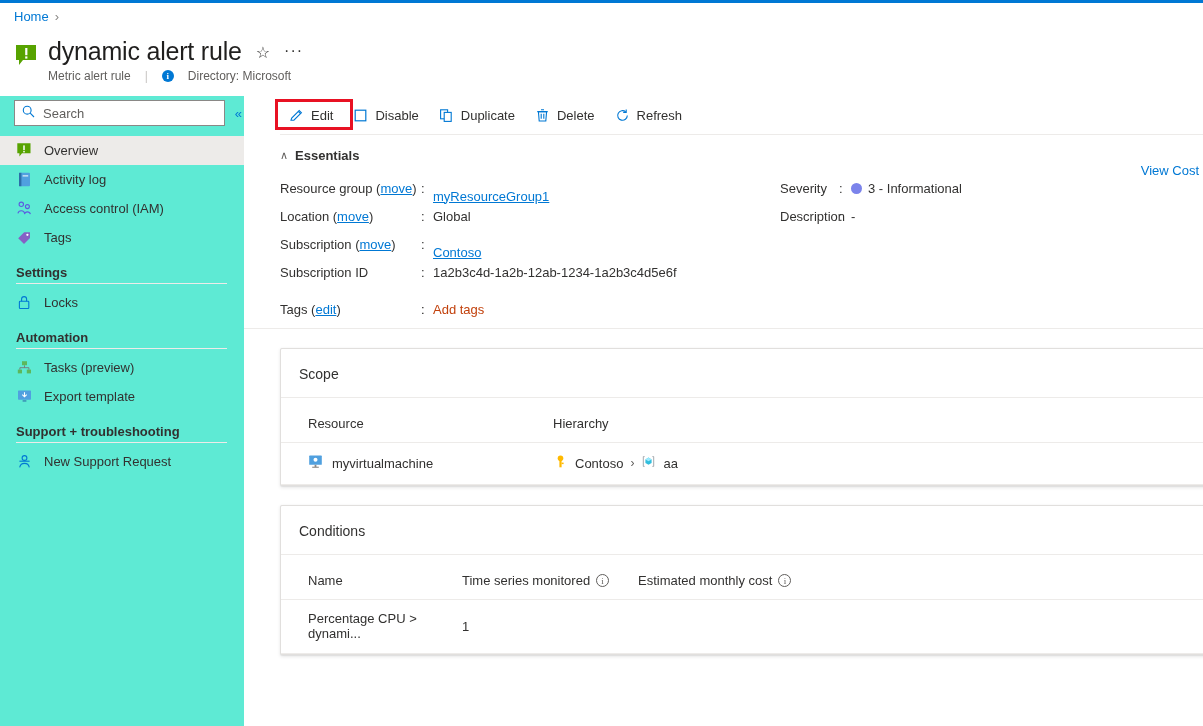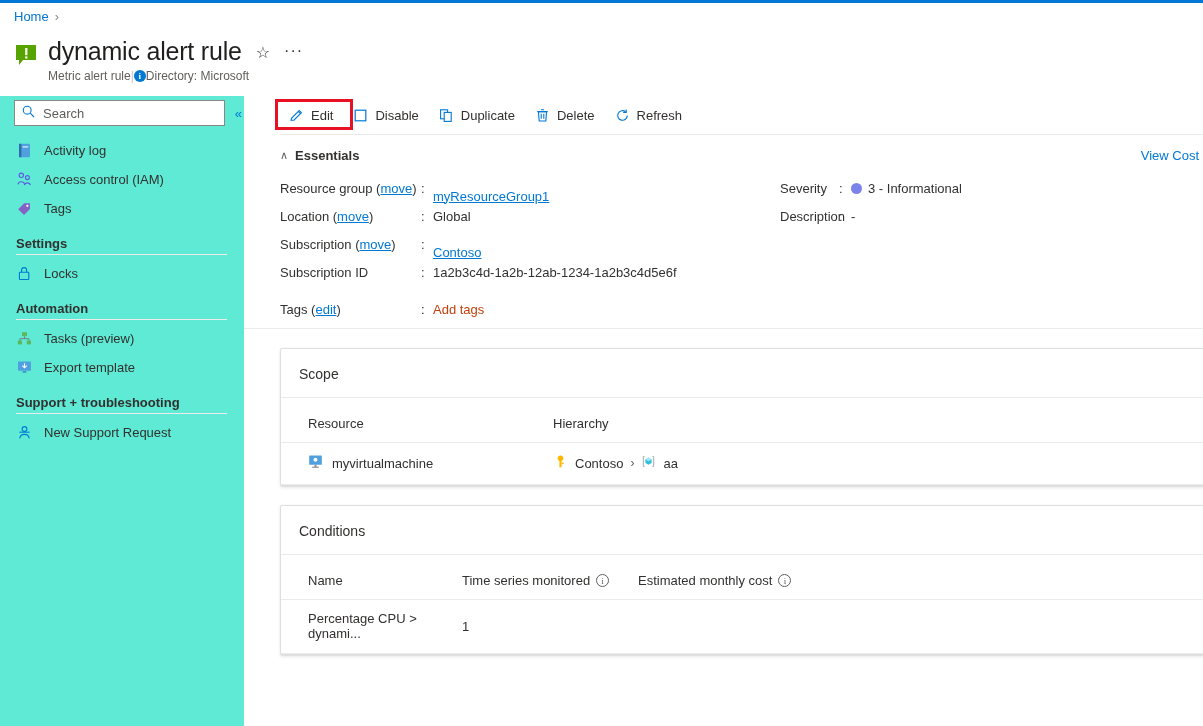--- a/index.html
+++ b/index.html
@@ -44,21 +44,21 @@
   }
   .title-texts { display: flex; flex-direction: column; }
   .title-line { display: flex; align-items: center; gap: 14px; }
   .page-title {
     font-size: 25px; font-weight: 400; color: #201f1e;
     letter-spacing: -0.2px; line-height: 30px;
   }
   .star-icon { font-size: 16px; color: #323130; cursor: pointer; line-height: 1; margin-top:4px;}
   .ellipsis-icon { font-size: 16px; color: #323130; cursor: pointer; line-height: 1; letter-spacing:1px; margin-top:0px;}
   .subtitle-line {
-    display: flex; align-items: center; gap: 0;
+    display: flex; align-items: center; gap: 14px;
     font-size: 12px; color: #605e5c; margin-top: 3px;
   }
   .subtitle-sep { color: #c8c6c4; }
   .info-badge {
     width: 12px; height: 12px; border-radius: 50%;
     background: #0078d4; color: #fff; font-size: 9px; font-weight: bold;
     display: inline-flex; align-items: center; justify-content: center;
     font-family: "Liberation Serif", serif;
   }
 
@@ -132,21 +132,21 @@
   }
 
   
   .essentials { padding: 14px 0 0 36px; position: relative; }
   .ess-head {
     display: flex; align-items: center; gap: 7px;
     font-size: 13px; font-weight: bold; color: #323130; cursor: pointer;
   }
   .chev-up { color: #605e5c; font-size: 11px; line-height: 1; font-weight: normal;}
   .view-cost {
-    position: absolute; right: 4px; top: 14px;
+    position: absolute; right: 4px; top: 29px;
     font-size: 13px; color: #0078d4; cursor: pointer;
   }
   .ess-grid {
     margin-top: 11px; display: flex;
   }
   .ess-col { display: flex; flex-direction: column; }
   .ess-col.left { width: 500px; }
   .ess-row {
     display: flex; align-items: center; height: 28px; font-size: 13px; color: #323130;
   }
@@ -248,20 +248,30 @@
             <line x1="8.2" y1="8.2" x2="12" y2="12" stroke="#0078d4" stroke-width="1.1"></line>
           </svg>
         </span>
         <input type="text" placeholder="Search" style="">
       </div>
       <span class="collapse-btn">«</span>
     </div>
 
     <div class="nav-list">
 
+      <div class="nav-item selected">
+        <span class="nav-ico">
+          <svg width="17" height="17" viewBox="0 0 17 17">
+            <path d="M1.3,1.3 H14.5 V11.2 H6 L3.4,14.5 V11.2 H1.3 Z" fill="#57a300"></path>
+            <rect x="7.25" y="3.4" width="1.5" height="4.7" fill="#ffffff"></rect>
+            <rect x="7.25" y="8.9" width="1.5" height="1.5" fill="#ffffff"></rect>
+          </svg>
+        </span>
+        <span>Overview</span>
+      </div>
 
       <div class="nav-item">
         <span class="nav-ico">
           <svg width="17" height="17" viewBox="0 0 17 17">
             <rect x="3" y="1.8" width="11" height="13.4" rx="1" fill="#50a0df"></rect>
             <rect x="3" y="1.8" width="2.4" height="13.4" fill="#2c6ea8"></rect>
             <rect x="6.6" y="4.4" width="5.6" height="1" fill="#ffffff"></rect>
           </svg>
         </span>
         <span>Activity log</span>

